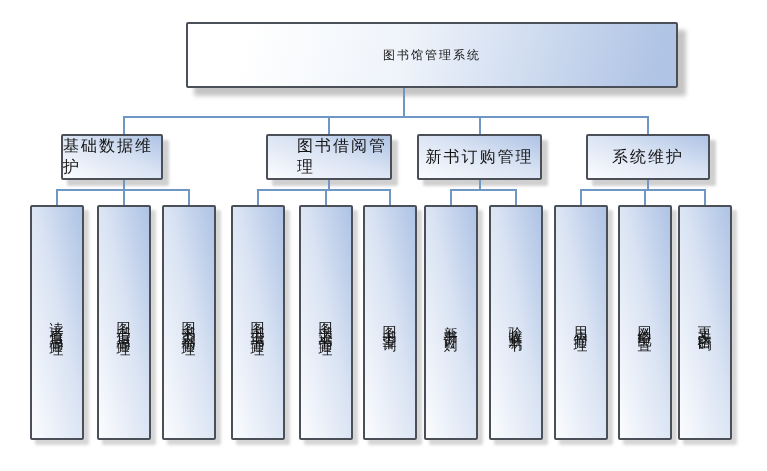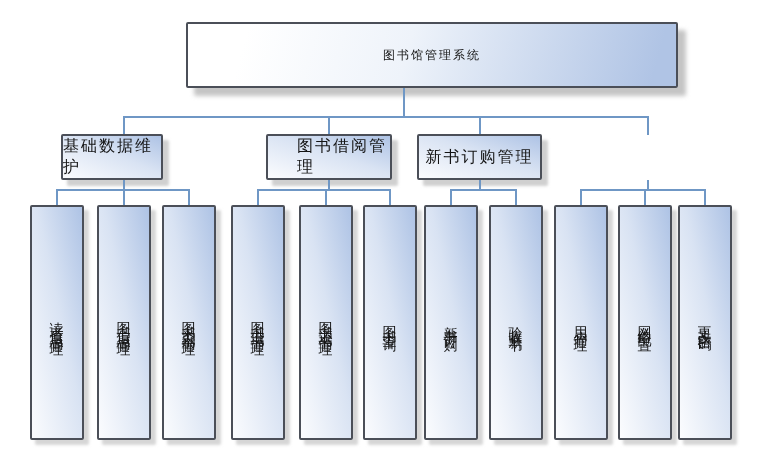--- a/index.html
+++ b/index.html
@@ -57,20 +57,21 @@
   <div class="line vl" style="left:403px; top:88px; height:30px;"></div>
   <div class="line hl" style="left:123px; top:116px; width:526px;"></div>
   <div class="line vl" style="left:123px; top:116px; height:19px;"></div>
   <div class="line vl" style="left:328px; top:116px; height:19px;"></div>
   <div class="line vl" style="left:479px; top:116px; height:19px;"></div>
   <div class="line vl" style="left:647px; top:116px; height:19px;"></div>
 
   <div class="node branch" style="left:61px;  width:102px;">基础数据维护</div>
   <div class="node branch" style="left:266px; width:126px;padding-left:29px;">图书借阅管理</div>
   <div class="node branch" style="left:417px; width:125px;">新书订购管理</div>
+  <div class="node branch" style="left:586px; width:124px;">系统维护</div>
 
   <div class="line vl" style="left:123px; top:180px; height:11px;"></div>
   <div class="line hl" style="left:56px;  top:189px; width:134px;"></div>
   <div class="line vl" style="left:56px;  top:189px; height:17px;"></div>
   <div class="line vl" style="left:123px; top:189px; height:17px;"></div>
   <div class="line vl" style="left:188px; top:189px; height:17px;"></div>
 
   <div class="line vl" style="left:328px; top:180px; height:11px;"></div>
   <div class="line hl" style="left:257px; top:189px; width:134px;"></div>
   <div class="line vl" style="left:257px; top:189px; height:17px;"></div>

